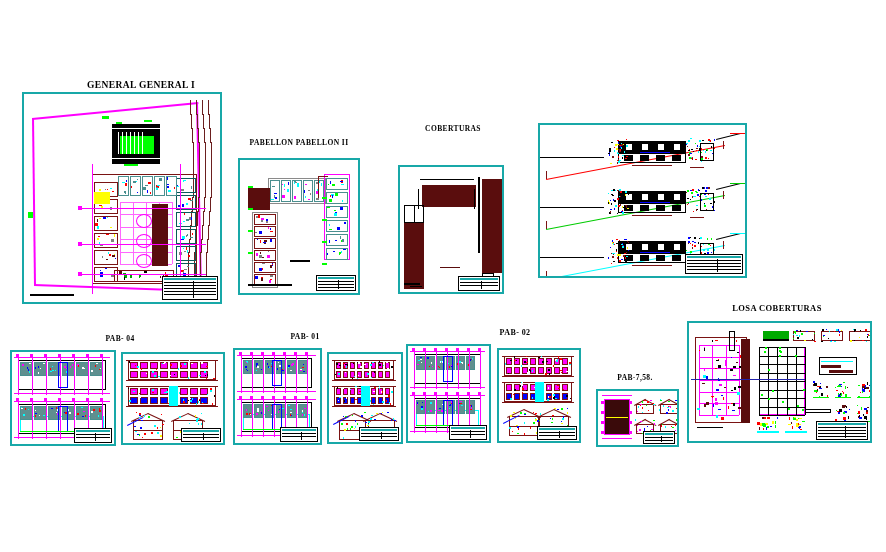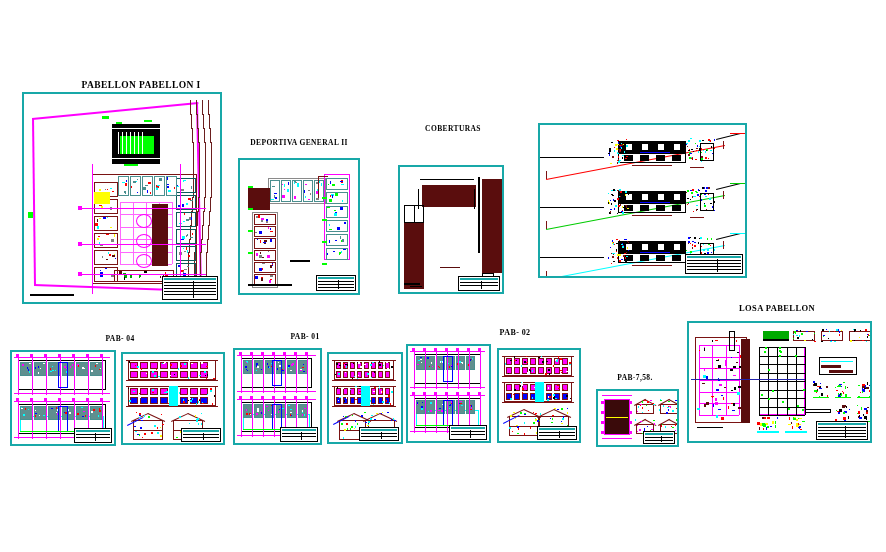--- a/index.html
+++ b/index.html
@@ -272,21 +272,21 @@
             <div style="position:absolute;left:1px;top:5px;width:52px;height:1px;background:#000;"></div>
             <div style="position:absolute;left:1px;top:8px;width:52px;height:1px;background:#000;"></div>
             <div style="position:absolute;left:1px;top:11px;width:52px;height:1px;background:#000;"></div>
             <div style="position:absolute;left:1px;top:14px;width:52px;height:1px;background:#000;"></div>
             <div style="position:absolute;left:1px;top:17px;width:52px;height:1px;background:#000;"></div>
             <div class="ln" style="left:30px;top:4px;width:1px;height:17px;background:#000;"></div>
           </div>
         </div>
       </div>
     </div>
-    <div class="ttl" style="left:58px;top:80px;width:166px;font-size:9.5px;">PABELLON PABELLON I</div>
+    <div class="ttl" style="left:58px;top:80px;width:166px;font-size:9.5px;">GENERAL GENERAL I</div>
     <div class="panel" style="left:238px;top:158px;width:122px;height:137px;">
       <div class="frame">
         <div class="cv" style="left:0;top:0;width:118px;height:133px;overflow:hidden;">
           <div class="r " style="left:28px;top:18px;width:58px;height:26px;border:1px solid #8a8a8a;"></div>
           <div class="r " style="left:30px;top:20px;width:10px;height:22px;border:1px solid #4a8f8f;"></div>
           <div class="r " style="left:34px;top:33px;width:3px;height:1px;background:#0000ff;"></div>
           <div class="r " style="left:32px;top:39px;width:2px;height:1px;background:#4a8f8f;"></div>
           <div class="r " style="left:31px;top:39px;width:3px;height:1px;background:#00ffff;"></div>
           <div class="r " style="left:32px;top:26px;width:3px;height:1px;background:#4a8f8f;"></div>
           <div class="r " style="left:34px;top:35px;width:1px;height:3px;background:#4a8f8f;"></div>
@@ -421,21 +421,21 @@
           <div class="tb" style="left:76px;top:115px;width:38px;height:14px;">
             <div style="position:absolute;left:1px;top:1px;right:1px;height:2px;background:#18a8a8;"></div>
             <div style="position:absolute;left:1px;top:5px;width:36px;height:1px;background:#000;"></div>
             <div style="position:absolute;left:1px;top:8px;width:36px;height:1px;background:#000;"></div>
             <div style="position:absolute;left:1px;top:11px;width:36px;height:1px;background:#000;"></div>
             <div class="ln" style="left:21px;top:4px;width:1px;height:9px;background:#000;"></div>
           </div>
         </div>
       </div>
     </div>
-    <div class="ttl" style="left:232px;top:138px;width:134px;font-size:7.5px;">DEPORTIVA GENERAL II</div>
+    <div class="ttl" style="left:232px;top:138px;width:134px;font-size:7.5px;">PABELLON PABELLON II</div>
     <div class="panel" style="left:398px;top:165px;width:106px;height:129px;">
       <div class="frame">
         <div class="cv" style="left:0;top:0;width:102px;height:125px;overflow:hidden;">
           <div class="r " style="left:22px;top:18px;width:54px;height:22px;background:#5a0d0d;"></div>
           <div class="ln" style="left:20px;top:12px;width:54px;height:1px;background:#000;"></div>
           <div class="r " style="left:4px;top:38px;width:20px;height:18px;border:1px solid #000;"></div>
           <div class="ln" style="left:14px;top:38px;width:1px;height:18px;background:#000;"></div>
           <div class="r " style="left:4px;top:56px;width:20px;height:66px;background:#5a0d0d;"></div>
           <div class="r " style="left:82px;top:12px;width:20px;height:94px;background:#5a0d0d;"></div>
           <div class="ln" style="left:78px;top:10px;width:2px;height:76px;background:#000;"></div>
@@ -2068,14 +2068,14 @@
             <div style="position:absolute;left:1px;top:1px;right:1px;height:2px;background:#18a8a8;"></div>
             <div style="position:absolute;left:1px;top:5px;width:48px;height:1px;background:#000;"></div>
             <div style="position:absolute;left:1px;top:8px;width:48px;height:1px;background:#000;"></div>
             <div style="position:absolute;left:1px;top:11px;width:48px;height:1px;background:#000;"></div>
             <div style="position:absolute;left:1px;top:14px;width:48px;height:1px;background:#000;"></div>
             <div class="ln" style="left:28px;top:4px;width:1px;height:12px;background:#000;"></div>
           </div>
         </div>
       </div>
     </div>
-    <div class="ttl" style="left:706px;top:303px;width:142px;font-size:8.5px;">LOSA PABELLON</div>
+    <div class="ttl" style="left:706px;top:303px;width:142px;font-size:8.5px;">LOSA COBERTURAS</div>
   </div>
 
 </body></html>

